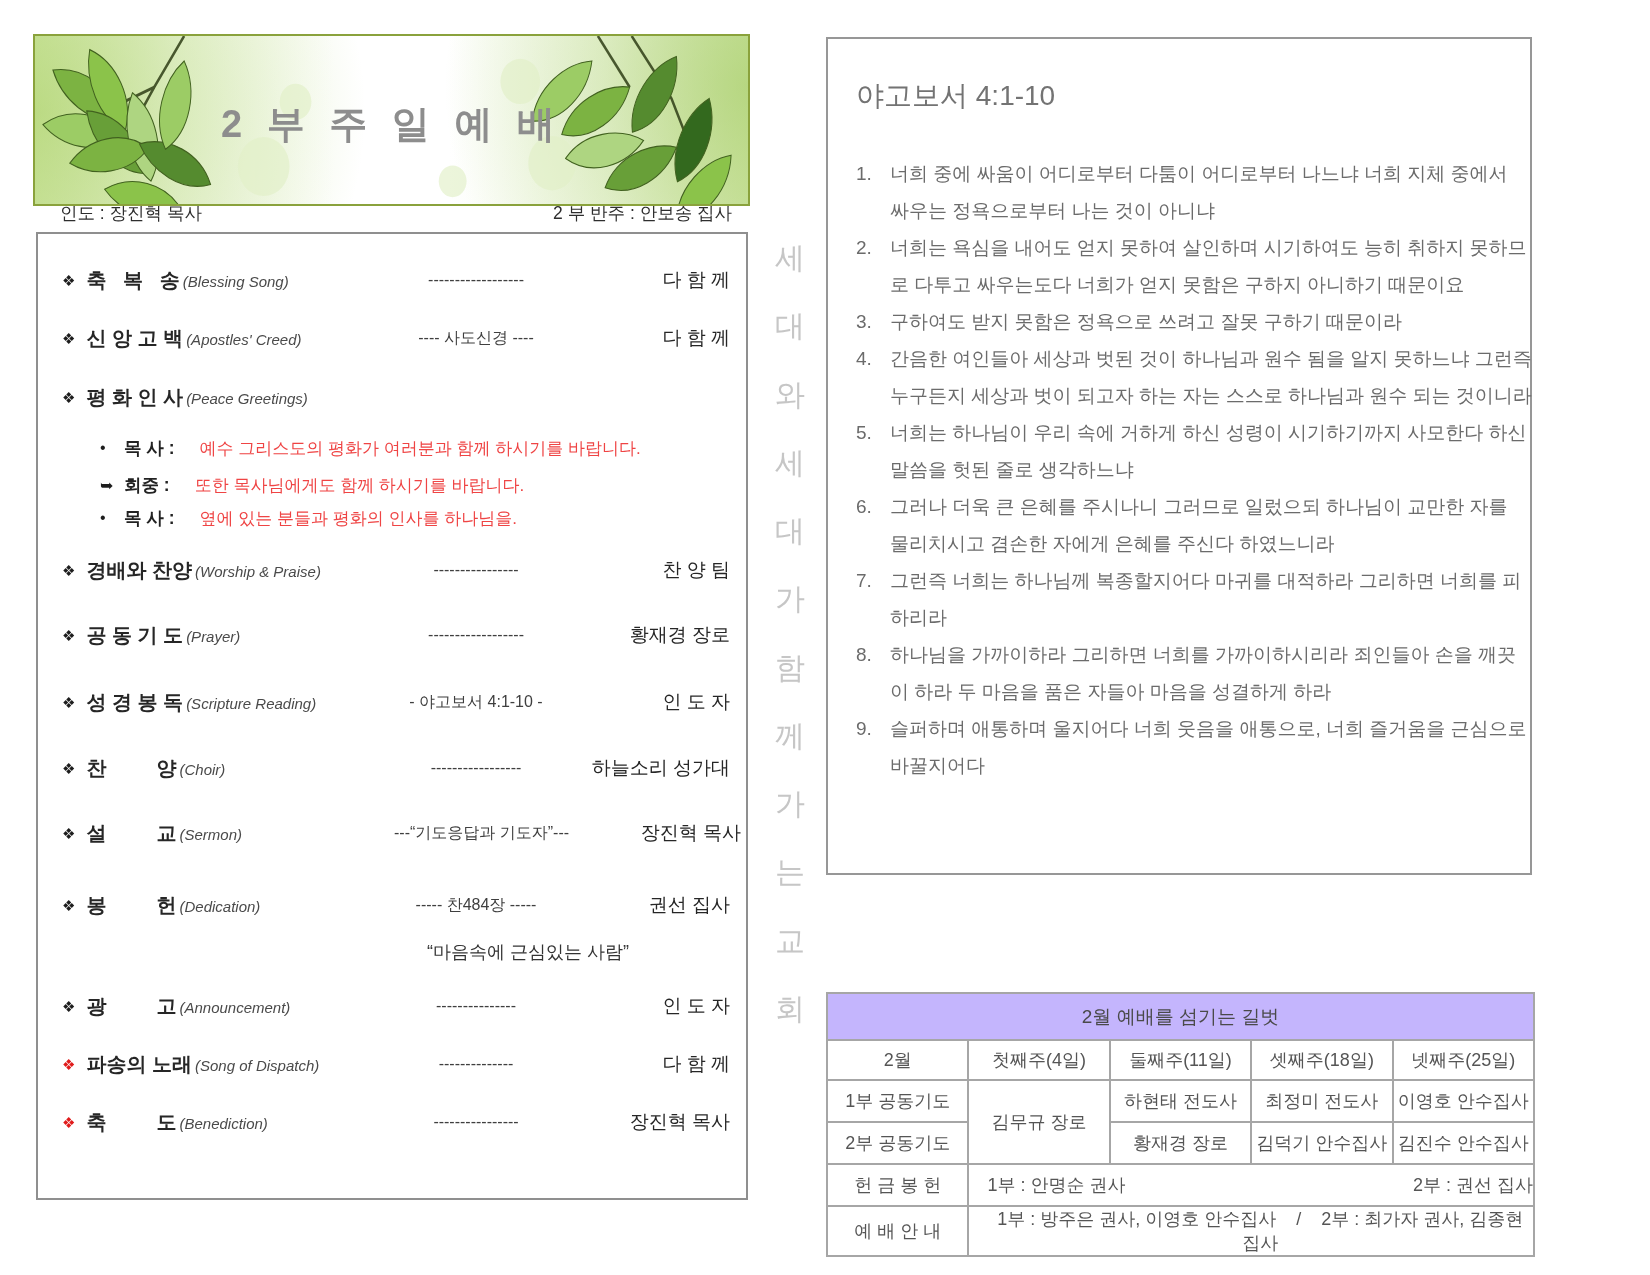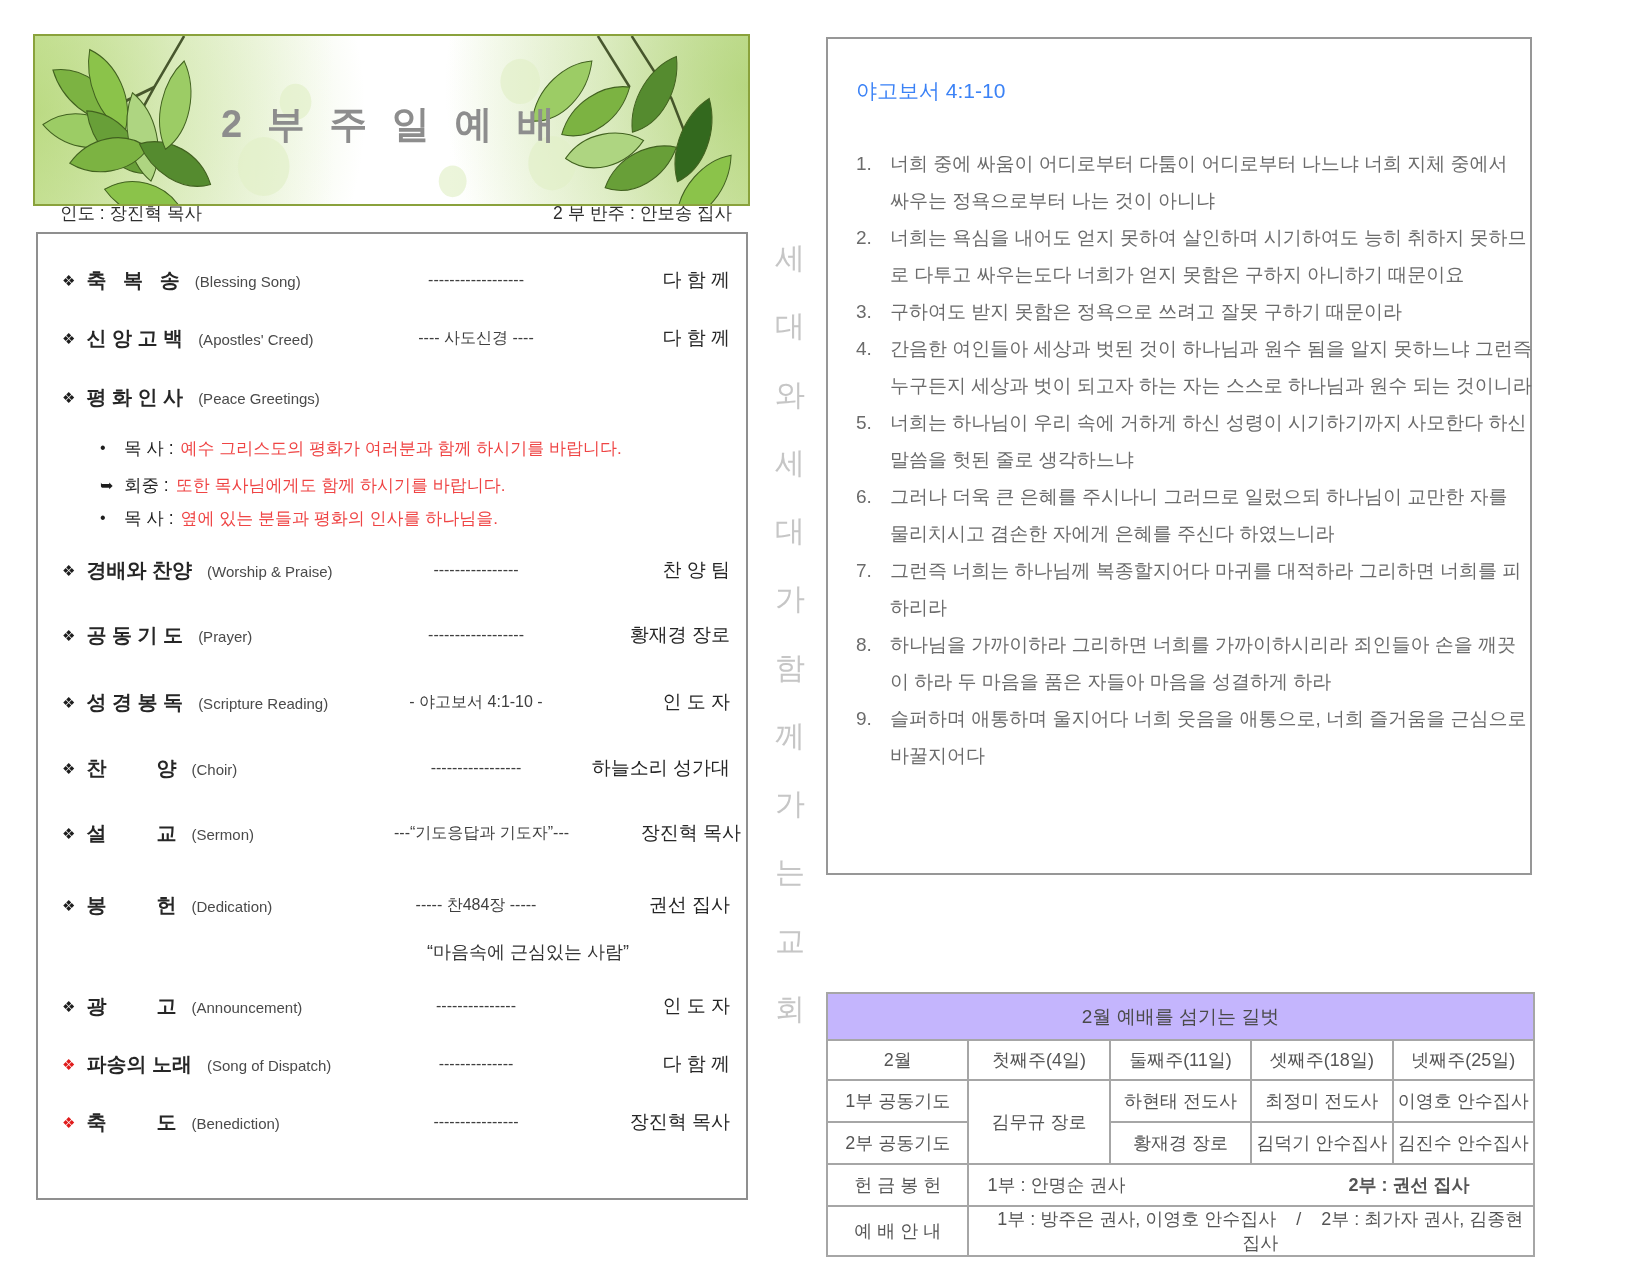--- a/index.html
+++ b/index.html
@@ -24,53 +24,53 @@
 
   
   .worship-box{position:absolute;left:36px;top:232px;width:712px;height:968px;box-sizing:border-box;
     border:2px solid #8f8f8f;background:#fff;}
   .wrow{position:absolute;left:24px;right:16px;height:34px;display:grid;
     grid-template-columns:332px 1fr 172px;align-items:center;}
   .cl{display:flex;align-items:baseline;white-space:nowrap;}
   .bullet{font-size:15px;color:#1d1d1d;margin-right:11px;position:relative;top:-1px;}
   .bullet.red{color:#e01b1b;}
   .ko{font-size:20px;font-weight:bold;color:#262626;}
-  .en{font-size:15px;color:#4a4a4a;margin-left:15px;}
+  .en{font-size:15px;color:#4a4a4a;margin-left:3px;font-style:italic;}
   .cm{text-align:center;font-size:16px;color:#3f3f3f;white-space:nowrap;}
   .cr{text-align:right;font-size:19px;color:#262626;white-space:nowrap;}
   .subrow{position:absolute;left:62px;right:16px;height:30px;display:flex;align-items:center;white-space:nowrap;}
   .sbullet{width:24px;font-size:16px;color:#1d1d1d;}
-  .slabel{font-size:17.5px;font-weight:normal;color:#222;margin-right:7px;}
+  .slabel{font-size:17.5px;font-weight:bold;color:#222;margin-right:25px;}
   .stext{font-size:17px;color:#ef4444;}
   .noterow .cm{font-size:18px;color:#333;margin-left:33px;}
 
   
   .slogan{position:absolute;left:770px;top:238px;width:40px;height:792px;display:flex;
     flex-direction:column;justify-content:space-between;align-items:center;
     font-size:30px;color:#c6c6c6;}
 
   
   .scripture-box{position:absolute;left:826px;top:37px;width:706px;height:838px;box-sizing:border-box;
     border:2px solid #979797;background:#fff;padding:38px 20px 0 28px;}
-  .scripture-title{font-size:21px;color:#3b82f6;margin-bottom:40px;}
+  .scripture-title{font-size:28px;color:#737373;margin-bottom:40px;}
   .verse{display:grid;grid-template-columns:34px 1fr;color:#6b6b6b;}
   .vnum{font-size:19px;line-height:37px;}
   .vline{font-size:19px;line-height:37px;white-space:nowrap;}
 
   
   .servers-table{position:absolute;left:826px;top:992px;width:709px;border-collapse:collapse;
     table-layout:fixed;font-size:18px;color:#555;}
   .servers-table td{border:2px solid #a6a6a6;text-align:center;vertical-align:middle;padding:0;}
   .t-title{background:#c4b5fd;font-size:19px;color:#4a4a4a;height:45px;}
   .t-head{height:38px;}
   .t-cell{height:40px;}
   .t-left{text-align:right;padding-left:18px !important;}
   .split{display:flex;align-items:center;width:100%;}
   .split .s1{width:56%;text-align:left;padding-left:18px;box-sizing:border-box;}
-  .split .s2{flex:1;text-align:center;font-weight:bold;}
+  .split .s2{flex:1;text-align:right;}
 </style>
 </head>
 <body>
 
 <div class="page">
 
   <div class="banner">
     <svg viewBox="0 0 717 148" preserveAspectRatio="none">
       <g stroke="#2f3e16" stroke-width="2.5" fill="none" opacity="0.85">
         <path d="M150 0 L120 45 L95 85"></path>

